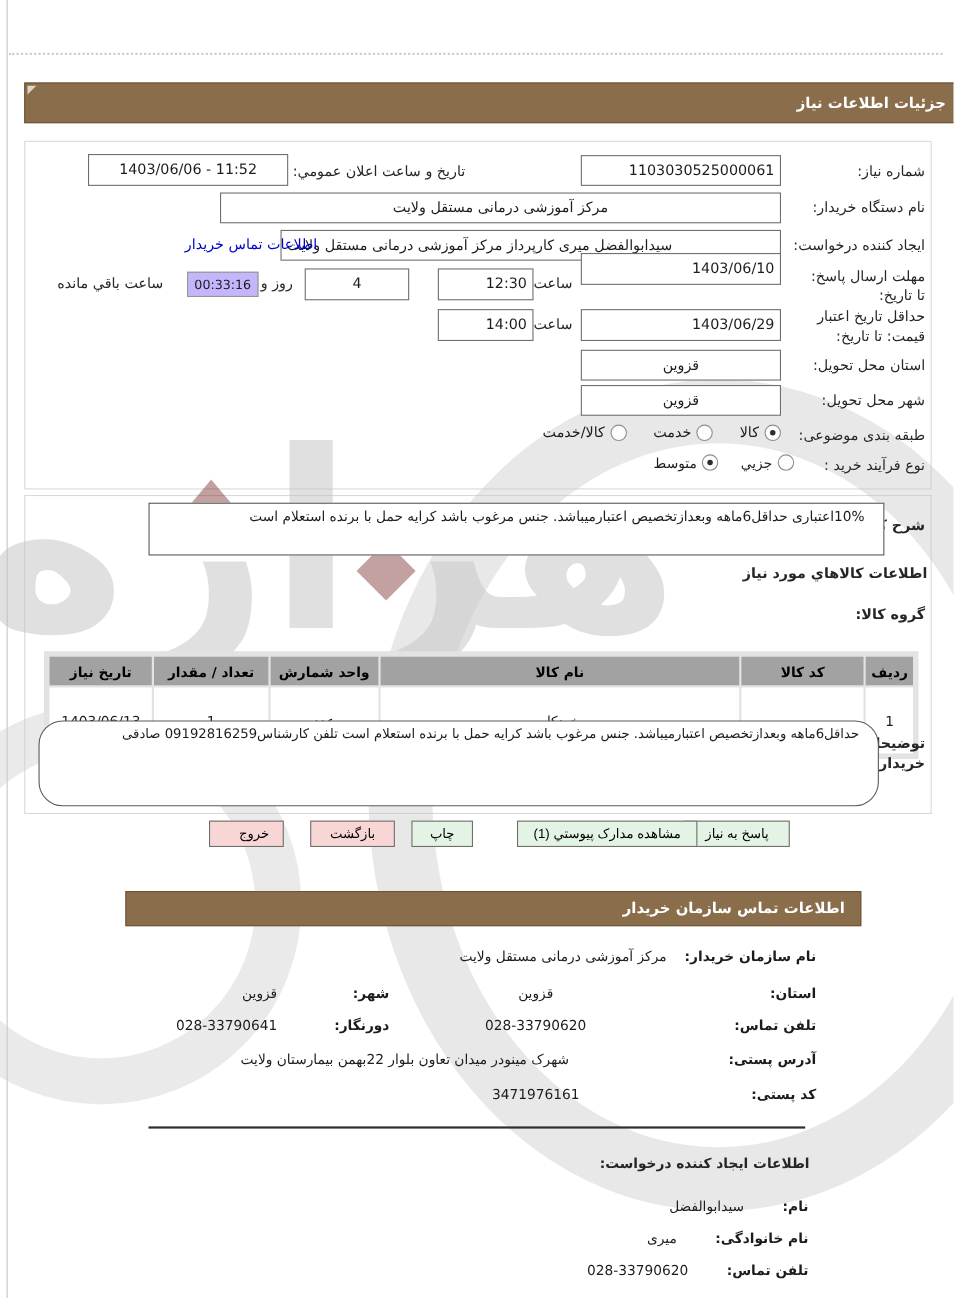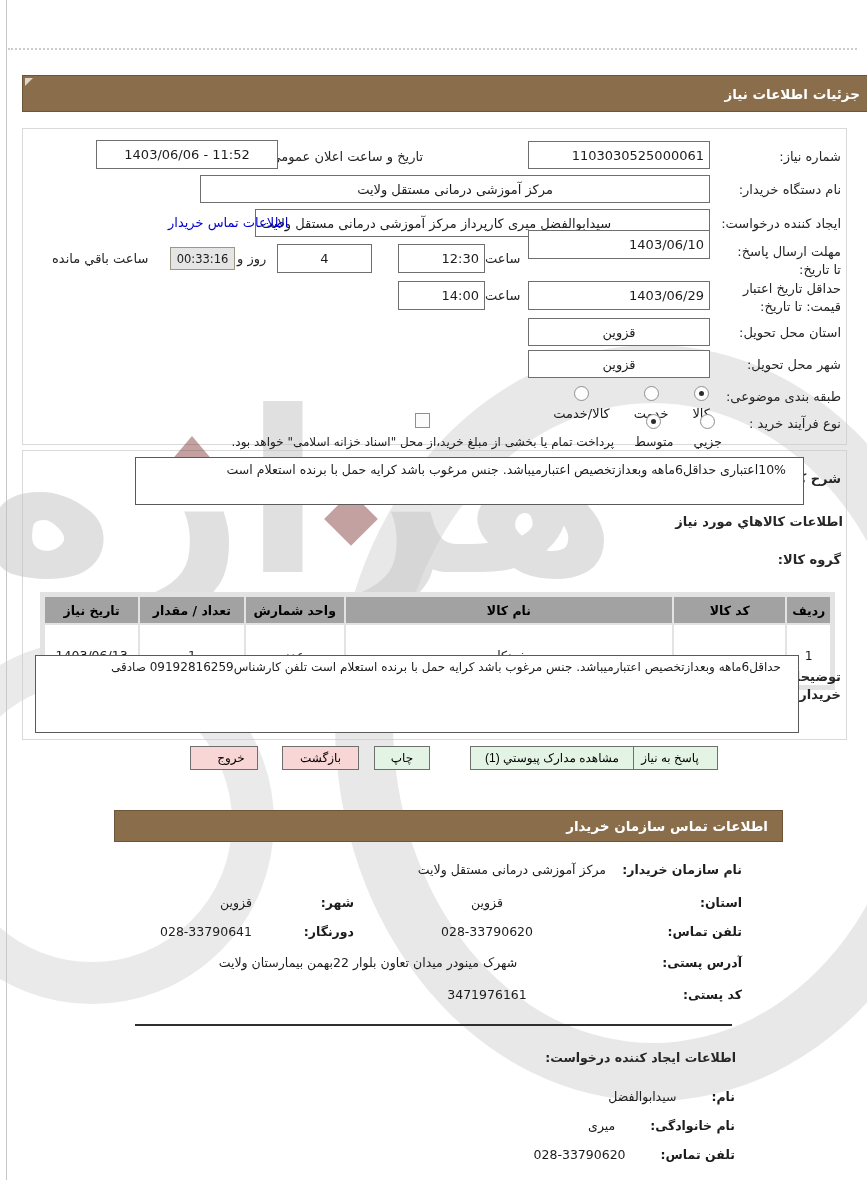--- a/index.html
+++ b/index.html
@@ -18,26 +18,26 @@
   
   .panel{background:#ffffff;border:1px solid #d9d9d9;z-index:4;}
   
   .lbl{color:#262626;text-align:right;line-height:1.35;z-index:10;}
   .b{font-weight:bold;}
   
   .box{background:#fff;border:1px solid #6f6f6f;display:flex;align-items:center;
        padding:0 5px;z-index:10;overflow:hidden;white-space:nowrap;}
   .box.center{justify-content:center;}
   .box.left{justify-content:flex-end;text-align:right;} 
-  .timerbox{background:#e5e5e5;border:1px solid #9a9784;display:flex;align-items:center;
+  .timerbox{background:#c4b5fd;border:1px solid #9a9784;display:flex;align-items:center;
        justify-content:center;font-size:11.5px;z-index:10;}
   .link{color:#0000cc;cursor:pointer;z-index:10;white-space:nowrap;}
   
   .optrow{display:flex;align-items:center;z-index:10;}
-  .opt{display:flex;align-items:center;gap:5px;white-space:nowrap;flex-direction:column;}
+  .opt{display:flex;align-items:center;gap:5px;white-space:nowrap;}
   .radio{width:13px;height:13px;border:1px solid #8f8f8f;border-radius:50%;
          background:#fdfdfd;display:inline-flex;align-items:center;justify-content:center;flex:0 0 auto;}
   .radio.checked::after{content:"";width:5px;height:5px;border-radius:50%;background:#2b2b2b;}
   .checkbox{width:13px;height:13px;border:1px solid #8f8f8f;background:#fbfbfb;flex:0 0 auto;}
   
   .ta{background:#fff;border:1px solid #5a5a5a;padding:3px 17px;z-index:10;
       line-height:1.45;overflow:hidden;text-align:right;}
   
   .tbl-wrap{background:#e3e3e3;padding:3px;z-index:10;}
   table.items{border-collapse:separate;border-spacing:2px;width:100%;table-layout:fixed;}
@@ -83,21 +83,21 @@
     <span>جزئیات اطلاعات نیاز</span>
   </div>
 
   <div class="abs panel" style="left:22px;top:128px;width:823px;height:315px;"></div>
 
   <div class="abs lbl" style="right:26px;top:148px;">شماره نیاز:</div>
   <div class="abs box" style="left:528px;top:141px;width:170px;height:26px;justify-content:flex-start;">
       <span>1103030525000061</span>
     </div>
   <div class="abs lbl" style="left:258px;top:148px;width:165px;">تاریخ و ساعت اعلان عمومي:</div>
-  <div class="abs box center" style="left:80px;top:140px;width:170px;height:27px;margin-left:16px;">
+  <div class="abs box center" style="left:80px;top:140px;width:170px;height:27px;">
       <span>11:52 - 1403/06/06</span>
     </div>
 
   <div class="abs lbl" style="right:26px;top:181px;">نام دستگاه خریدار:</div>
   <div class="abs box center" style="left:200px;top:175px;width:498px;height:26px;">
       <span>مرکز آموزشی درمانی مستقل ولایت</span>
     </div>
 
   <div class="abs lbl" style="right:26px;top:215px;">ایجاد کننده درخواست:</div>
   <div class="abs box left" style="left:255px;top:209px;width:443px;height:26px;">
@@ -158,24 +158,20 @@
 
   <div class="abs lbl" style="right:26px;top:415px;">نوع فرآیند خرید :</div>
   <div class="abs optrow" style="right:145px;top:413px;gap:20px;font-size:12.5px;">
     <span class="opt">
         <span class="radio"></span>
         <span>جزیي</span>
       </span>
     <span class="opt">
         <span class="radio checked"></span>
         <span>متوسط</span>
-      </span>
-    <span class="opt" style="gap:7px;">
-        <span class="checkbox"></span>
-        <span style="font-size:12px;white-space:nowrap;">پرداخت تمام یا بخشی از مبلغ خرید،از محل "اسناد خزانه اسلامی" خواهد بود.</span>
       </span>
   </div>
 
   <div class="abs panel" style="left:22px;top:450px;width:823px;height:288px;"></div>
 
   <div class="abs lbl b" style="right:26px;top:470px;">شرح كلي نياز:</div>
   <div class="abs ta" style="left:135px;top:457px;width:633px;height:40px;font-size:12.5px;"><span>10%اعتباری حداقل6ماهه وبعدازتخصیص اعتبارمیباشد. جنس مرغوب باشد کرایه حمل با برنده استعلام است</span></div>
 
   <div class="abs lbl b" style="right:24px;top:513px;">اطلاعات كالاهاي مورد نياز</div>
 
@@ -208,21 +204,21 @@
           <td>خودکار</td>
           <td>عدد</td>
           <td>1</td>
           <td>1403/06/13</td>
         </tr>
       </tbody>
     </table>
   </div>
 
   <div class="abs lbl b" style="right:26px;top:668px;width:72px;">توضیحات خریدار:</div>
-  <div class="abs ta" style="left:35px;top:655px;width:728px;height:70px;font-size:12px;"><span>حداقل6ماهه وبعدازتخصیص اعتبارمیباشد. جنس مرغوب باشد کرایه حمل با برنده استعلام است تلفن کارشناس09192816259 صادقی</span></div>
+  <div class="abs ta" style="left:35px;top:655px;width:728px;height:70px;font-size:12px;border-radius:22px;"><span>حداقل6ماهه وبعدازتخصیص اعتبارمیباشد. جنس مرغوب باشد کرایه حمل با برنده استعلام است تلفن کارشناس09192816259 صادقی</span></div>
 
   <button class="btn green" style="left:622px;top:746px;width:96px;">پاسخ به نیاز</button>
 
   <button class="btn green" style="left:470px;top:746px;width:164px;">مشاهده مدارک پیوستي (1)</button>
   <button class="btn green" style="left:374px;top:746px;width:56px;">چاپ</button>
   <button class="btn pink" style="left:282px;top:746px;width:77px;">بازگشت</button>
   <button class="btn pink" style="left:190px;top:746px;width:68px;padding-left:20px;">خروج</button>
 
   <div class="abs bar z" style="left:114px;top:810px;width:639px;height:30px;">
     <span>اطلاعات تماس سازمان خریدار</span>

